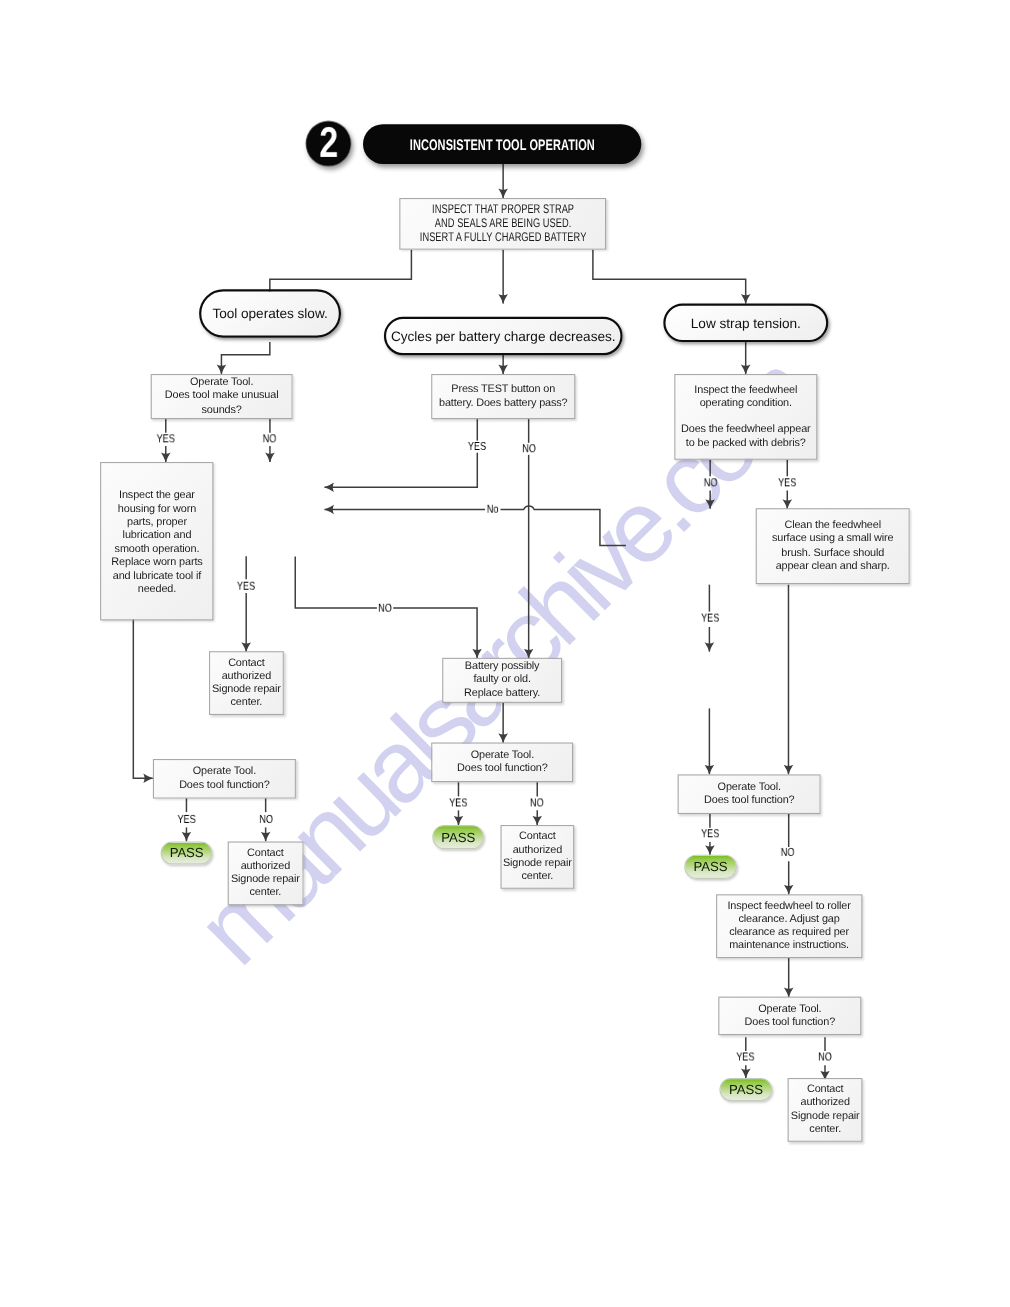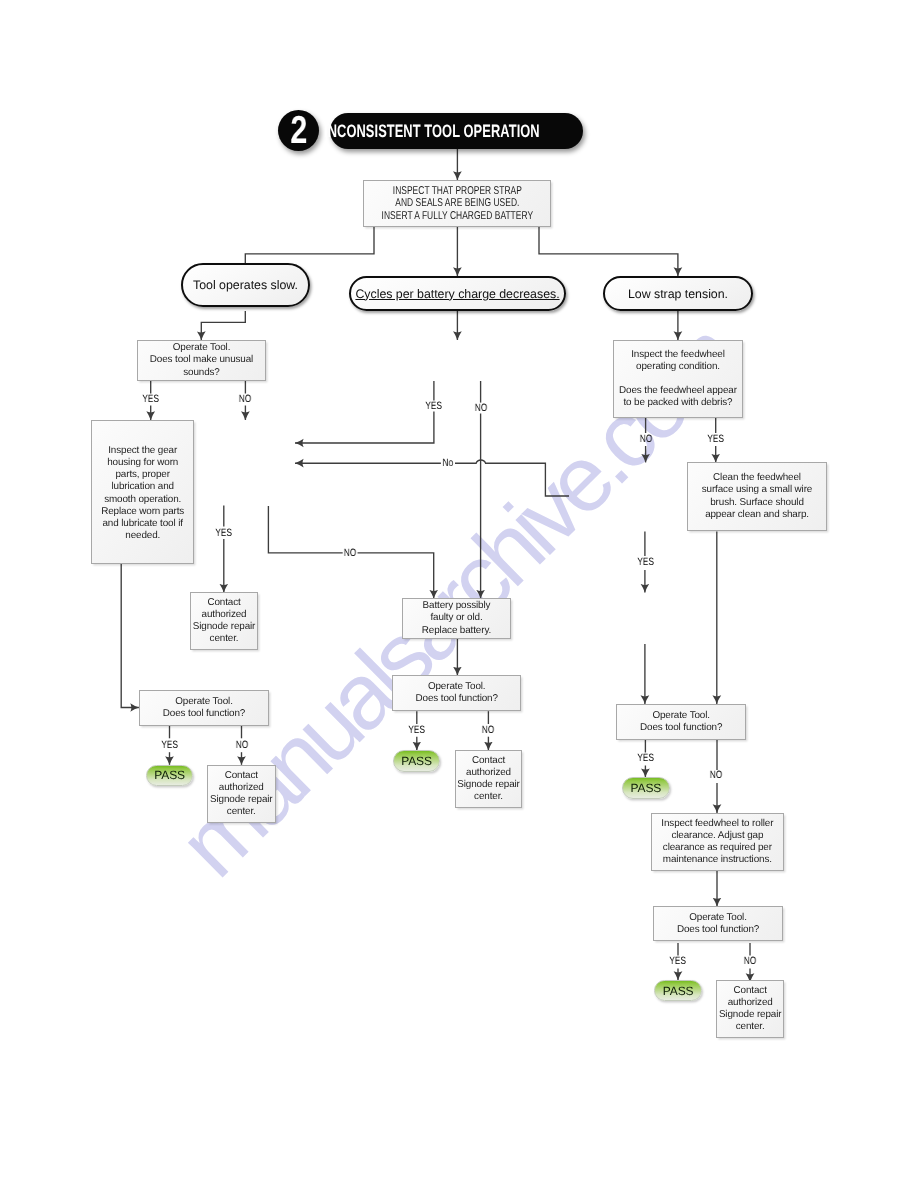--- a/index.html
+++ b/index.html
@@ -18,21 +18,21 @@
        box-shadow:1.6px 1.6px 2.2px rgba(0,0,0,0.16);color:#1d1d1d;
        font-size:9.9px;line-height:12.05px;letter-spacing:-0.12px;}
   .rbox{border:2.2px solid #0d0d0d;border-radius:999px;
        background:linear-gradient(150deg,#ffffff 0%,#f6f6f6 55%,#eeeeee 100%);
        box-shadow:1.5px 2px 3px rgba(0,0,0,0.38);color:#111;
        font-size:12.4px;letter-spacing:-0.03px;}
   .pass{border:1px solid #c3cbbb;border-radius:999px;color:#0c1c06;
        background:linear-gradient(180deg,#76bc21 0%,#93c945 14%,#b6d782 44%,#d7e6bf 72%,#e7ece0 100%);
        box-shadow:1.2px 1.6px 2.2px rgba(0,0,0,0.2);font-size:12px;letter-spacing:-0.08px;}
   .banner{background:#080808;border-radius:999px;color:#fff;font-weight:bold;
-       box-shadow:2px 3px 5px rgba(0,0,0,0.42);font-size:18px;letter-spacing:0.1px;justify-content:flex-end;}
+       box-shadow:2px 3px 5px rgba(0,0,0,0.42);font-size:14px;letter-spacing:0.1px;}
   .banner span{display:inline-block;transform:scaleX(0.715);transform-origin:center;}
   .sx{display:inline-block;transform:scaleX(0.74);transform-origin:center;}
   .circ{background:#080808;border-radius:50%;color:#fff;font-weight:bold;
        box-shadow:2px 3px 5px rgba(0,0,0,0.42);font-size:39px;line-height:1;}
   .circ span{display:block;transform:scaleX(0.79);transform-origin:center;will-change:transform;}
   .lbl{position:absolute;color:#000000;white-space:nowrap;z-index:3;font-size:10.6px;
        transform:translate(-50%,-50%);display:flex;align-items:center;justify-content:center;
        width:0;height:0;overflow:visible;}
   .lbl i{font-style:normal;display:block;transform:scaleX(0.775);transform-origin:center;
        white-space:nowrap;will-change:transform;}
@@ -184,26 +184,28 @@
     </div>
 
   <div class="node circ" style="left:278px;top:110px;width:41px;height:41px;"><span>2</span></div>
   <div class="node banner" style="left:330px;top:113px;width:253px;height:36px;"><span>INCONSISTENT TOOL OPERATION</span></div>
 
   <div class="node box" style="left:363px;top:180.2px;width:188px;height:47px;font-size:11.4px;line-height:12.1px;letter-spacing:0.05px;padding-top:0px;"><span class="sx">INSPECT THAT PROPER STRAP
 AND SEALS ARE BEING USED.
 INSERT A FULLY CHARGED BATTERY</span></div>
 
   <div class="node rbox" style="left:181px;top:263px;width:129px;height:44px;">Tool operates slow.</div>
-  <div class="node rbox" style="left:349px;top:276px;width:217px;height:35px;text-decoration:underline;">Cycles per battery charge decreases.</div>
+  <div class="node rbox" style="left:349px;top:288px;width:217px;height:35px;">Cycles per battery charge decreases.</div>
   <div class="node rbox" style="left:603px;top:276px;width:150px;height:35px;">Low strap tension.</div>
 
   <div class="node box" style="left:137px;top:340px;width:129px;height:41px;">Operate Tool.
 Does tool make unusual
 sounds?</div>
+  <div class="node box" style="left:392px;top:340px;width:131px;height:41px;">Press TEST button on
+battery. Does battery pass?</div>
   <div class="node box" style="left:613px;top:340px;width:130px;height:78px;">Inspect the feedwheel
 operating condition.
  
 Does the feedwheel appear
 to be packed with debris?</div>
 
   <div class="node box" style="left:91px;top:420.2px;width:103.4px;height:144px;padding-top:3px;">Inspect the gear
 housing for worn
 parts, proper
 lubrication and

